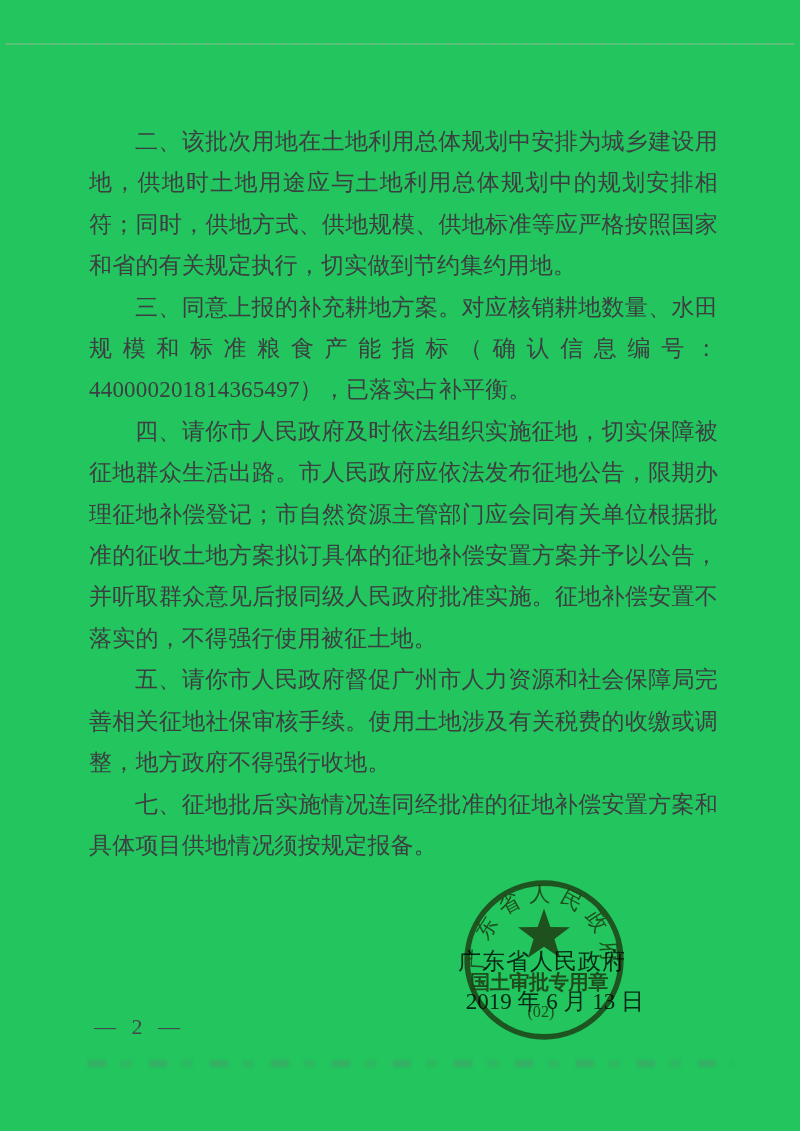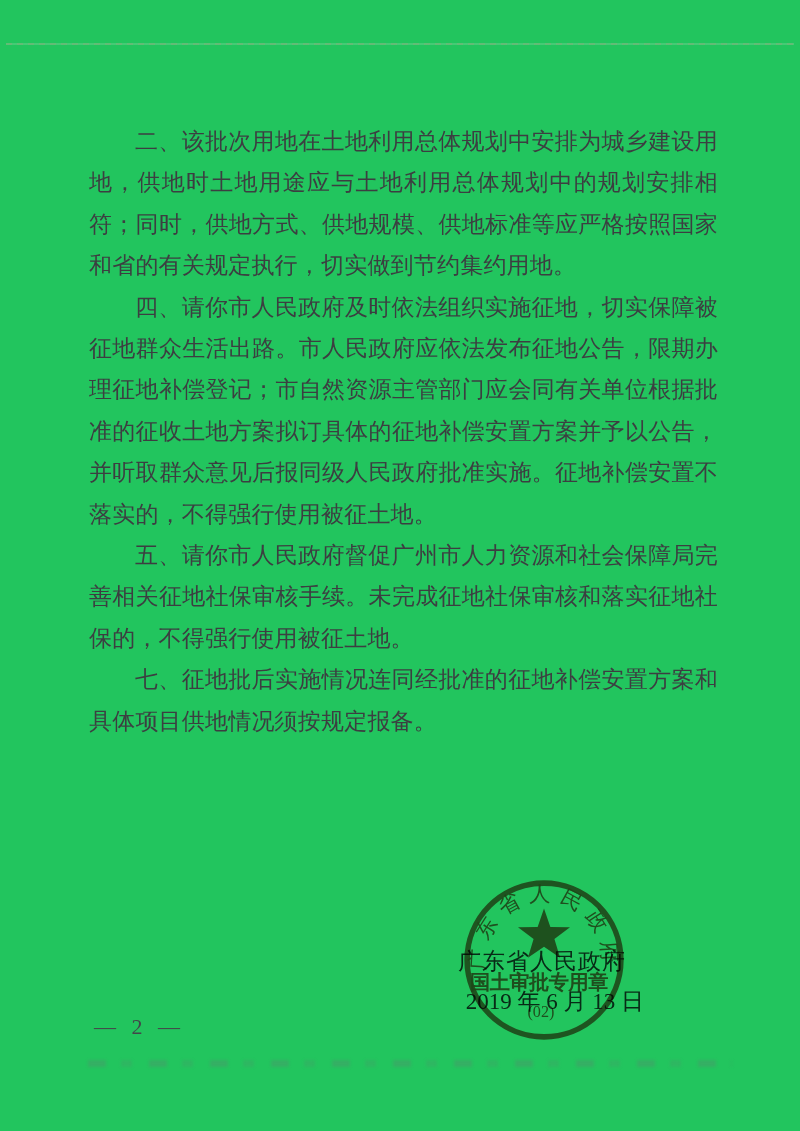--- a/index.html
+++ b/index.html
@@ -59,22 +59,23 @@
 </style>
 </head>
 <body>
 
 <div class="page">
 
   <div class="top-line"></div>
 
   <main class="content">
     <p>二、该批次用地在土地利用总体规划中安排为城乡建设用地，供地时土地用途应与土地利用总体规划中的规划安排相符；同时，供地方式、供地规模、供地标准等应严格按照国家和省的有关规定执行，切实做到节约集约用地。</p>
+    <p>三、同意上报的补充耕地方案。对应核销耕地数量、水田规模和标准粮食产能指标（确认信息编号：440000201814365497），已落实占补平衡。</p>
     <p>四、请你市人民政府及时依法组织实施征地，切实保障被征地群众生活出路。市人民政府应依法发布征地公告，限期办理征地补偿登记；市自然资源主管部门应会同有关单位根据批准的征收土地方案拟订具体的征地补偿安置方案并予以公告，并听取群众意见后报同级人民政府批准实施。征地补偿安置不落实的，不得强行使用被征土地。</p>
-    <p>五、请你市人民政府督促广州市人力资源和社会保障局完善相关征地社保审核手续。未完成征地社保审核和落实征地社保的，不得强行使用被征土地。</p>
+    <p>五、请你市人民政府督促广州市人力资源和社会保障局完善相关征地社保审核手续。使用土地涉及有关税费的收缴或调整，地方政府不得强行收地。</p>
     <p>七、征地批后实施情况连同经批准的征地补偿安置方案和具体项目供地情况须按规定报备。</p>
   </main>
 
   <svg class="seal" viewBox="0 0 170 170" xmlns="http://www.w3.org/2000/svg">
     <defs>
       <path id="sealArc" d="M 30.5,105.8 A 58,58 0 1 1 139.5,105.8" fill="none"></path>
     </defs>
     <circle cx="85" cy="86" r="76" fill="none" stroke="#d8492d" stroke-width="5.5" opacity="0.88"></circle>
     <polygon points="85,35 91.3,53.3 110.7,53.7 95.3,65.3 100.9,83.8 85,72.8 69.1,83.8 74.7,65.3 59.3,53.7 78.7,53.3" fill="#d8492d" opacity="0.9"></polygon>
     <text font-size="21" fill="#d8492d" opacity="0.9" letter-spacing="8" style="font-family:'Liberation Serif','DejaVu Serif',serif;">

